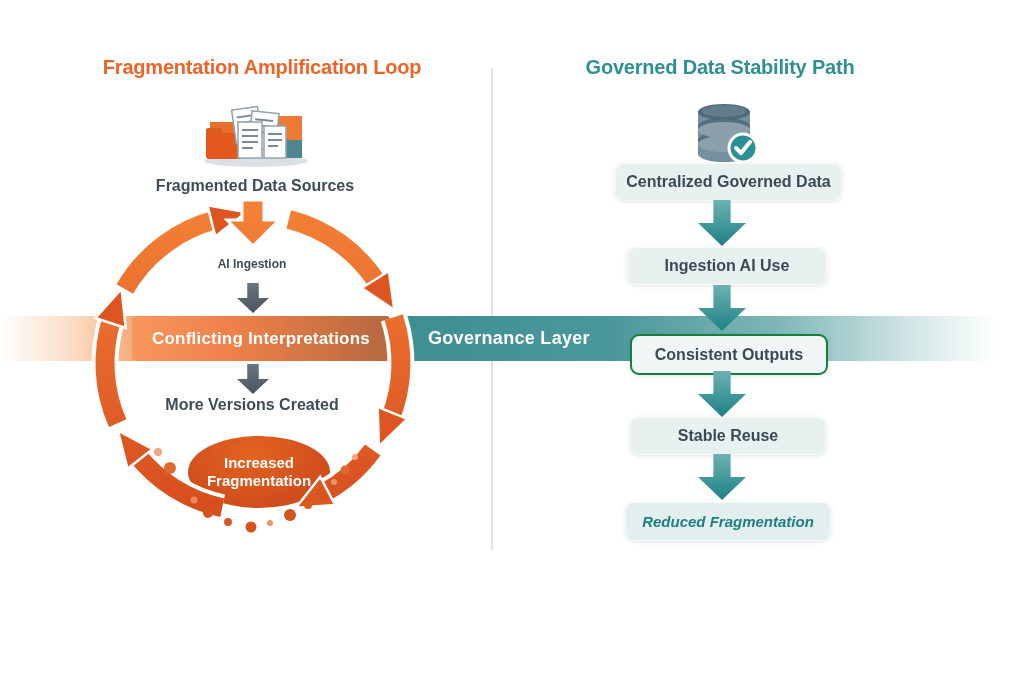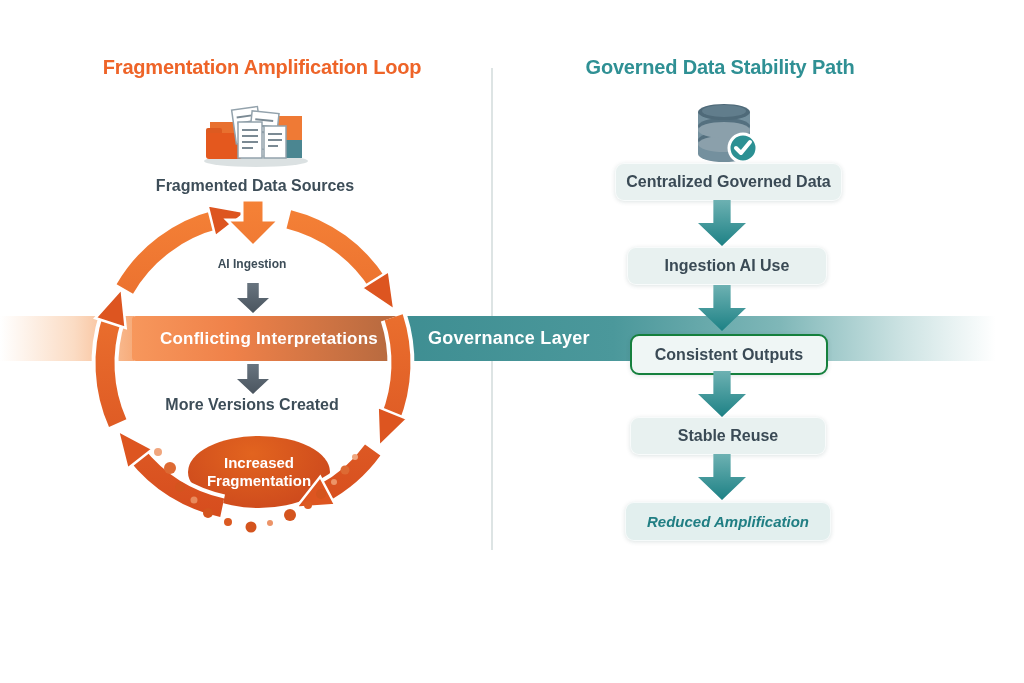--- a/index.html
+++ b/index.html
@@ -9,21 +9,21 @@
 
   
   .divider{left:491px;top:68px;width:2px;height:482px;background:#dde4e4;z-index:0;}
 
   
   .band{top:316px;height:45px;z-index:1;}
   .band-fade{left:0;width:134px;
     background:linear-gradient(90deg,rgba(255,255,255,0) 0%,#fbdcc4 55%,#f7ab79 100%);}
   .band-orange{left:132px;width:258px;border-radius:4px;
     background:linear-gradient(90deg,#f7975c 0%,#ef8149 38%,#b5693f 100%);
-    display:flex;align-items:center;justify-content:center;padding-left:8px;}
+    display:flex;align-items:center;justify-content:center;}
   .band-orange span{color:#ffffff;font-size:17px;font-weight:700;letter-spacing:.2px;}
   .band-teal{left:398px;width:616px;
     background:linear-gradient(90deg,#3e8e92 0%,#4b989b 35%,#7fb7b8 62%,#cde3e3 82%,rgba(255,255,255,0) 97%);
     display:flex;align-items:center;}
   .band-teal span{color:#ffffff;font-size:18px;font-weight:700;margin-left:30px;letter-spacing:.3px;}
 
   
   .title{top:56px;font-size:20px;font-weight:700;text-align:center;letter-spacing:-.2px;z-index:3;}
   .title-left{left:62px;width:400px;color:#ee6428;}
   .title-right{left:530px;width:380px;color:#2f9094;}
@@ -180,15 +180,15 @@
 
   <div class="abs rbox" style="left:627px;top:247px;width:198px;height:36px;">Ingestion AI Use</div>
   <div class="abs fat teal-arrow" style="top:285px;"></div>
 
   <div class="abs rbox rbox-onband" style="left:630px;top:334px;width:194px;height:37px;">Consistent Outputs</div>
   <div class="abs fat teal-arrow" style="top:371px;"></div>
 
   <div class="abs rbox" style="left:630px;top:417px;width:194px;height:36px;">Stable Reuse</div>
   <div class="abs fat teal-arrow" style="top:454px;"></div>
 
-  <div class="abs rbox rbox-final" style="left:625px;top:502px;width:204px;height:37px;">Reduced Amplification</div>
+  <div class="abs rbox rbox-final" style="left:625px;top:502px;width:204px;height:37px;">Reduced Fragmentation</div>
 
 </div>
 
 </body></html>

